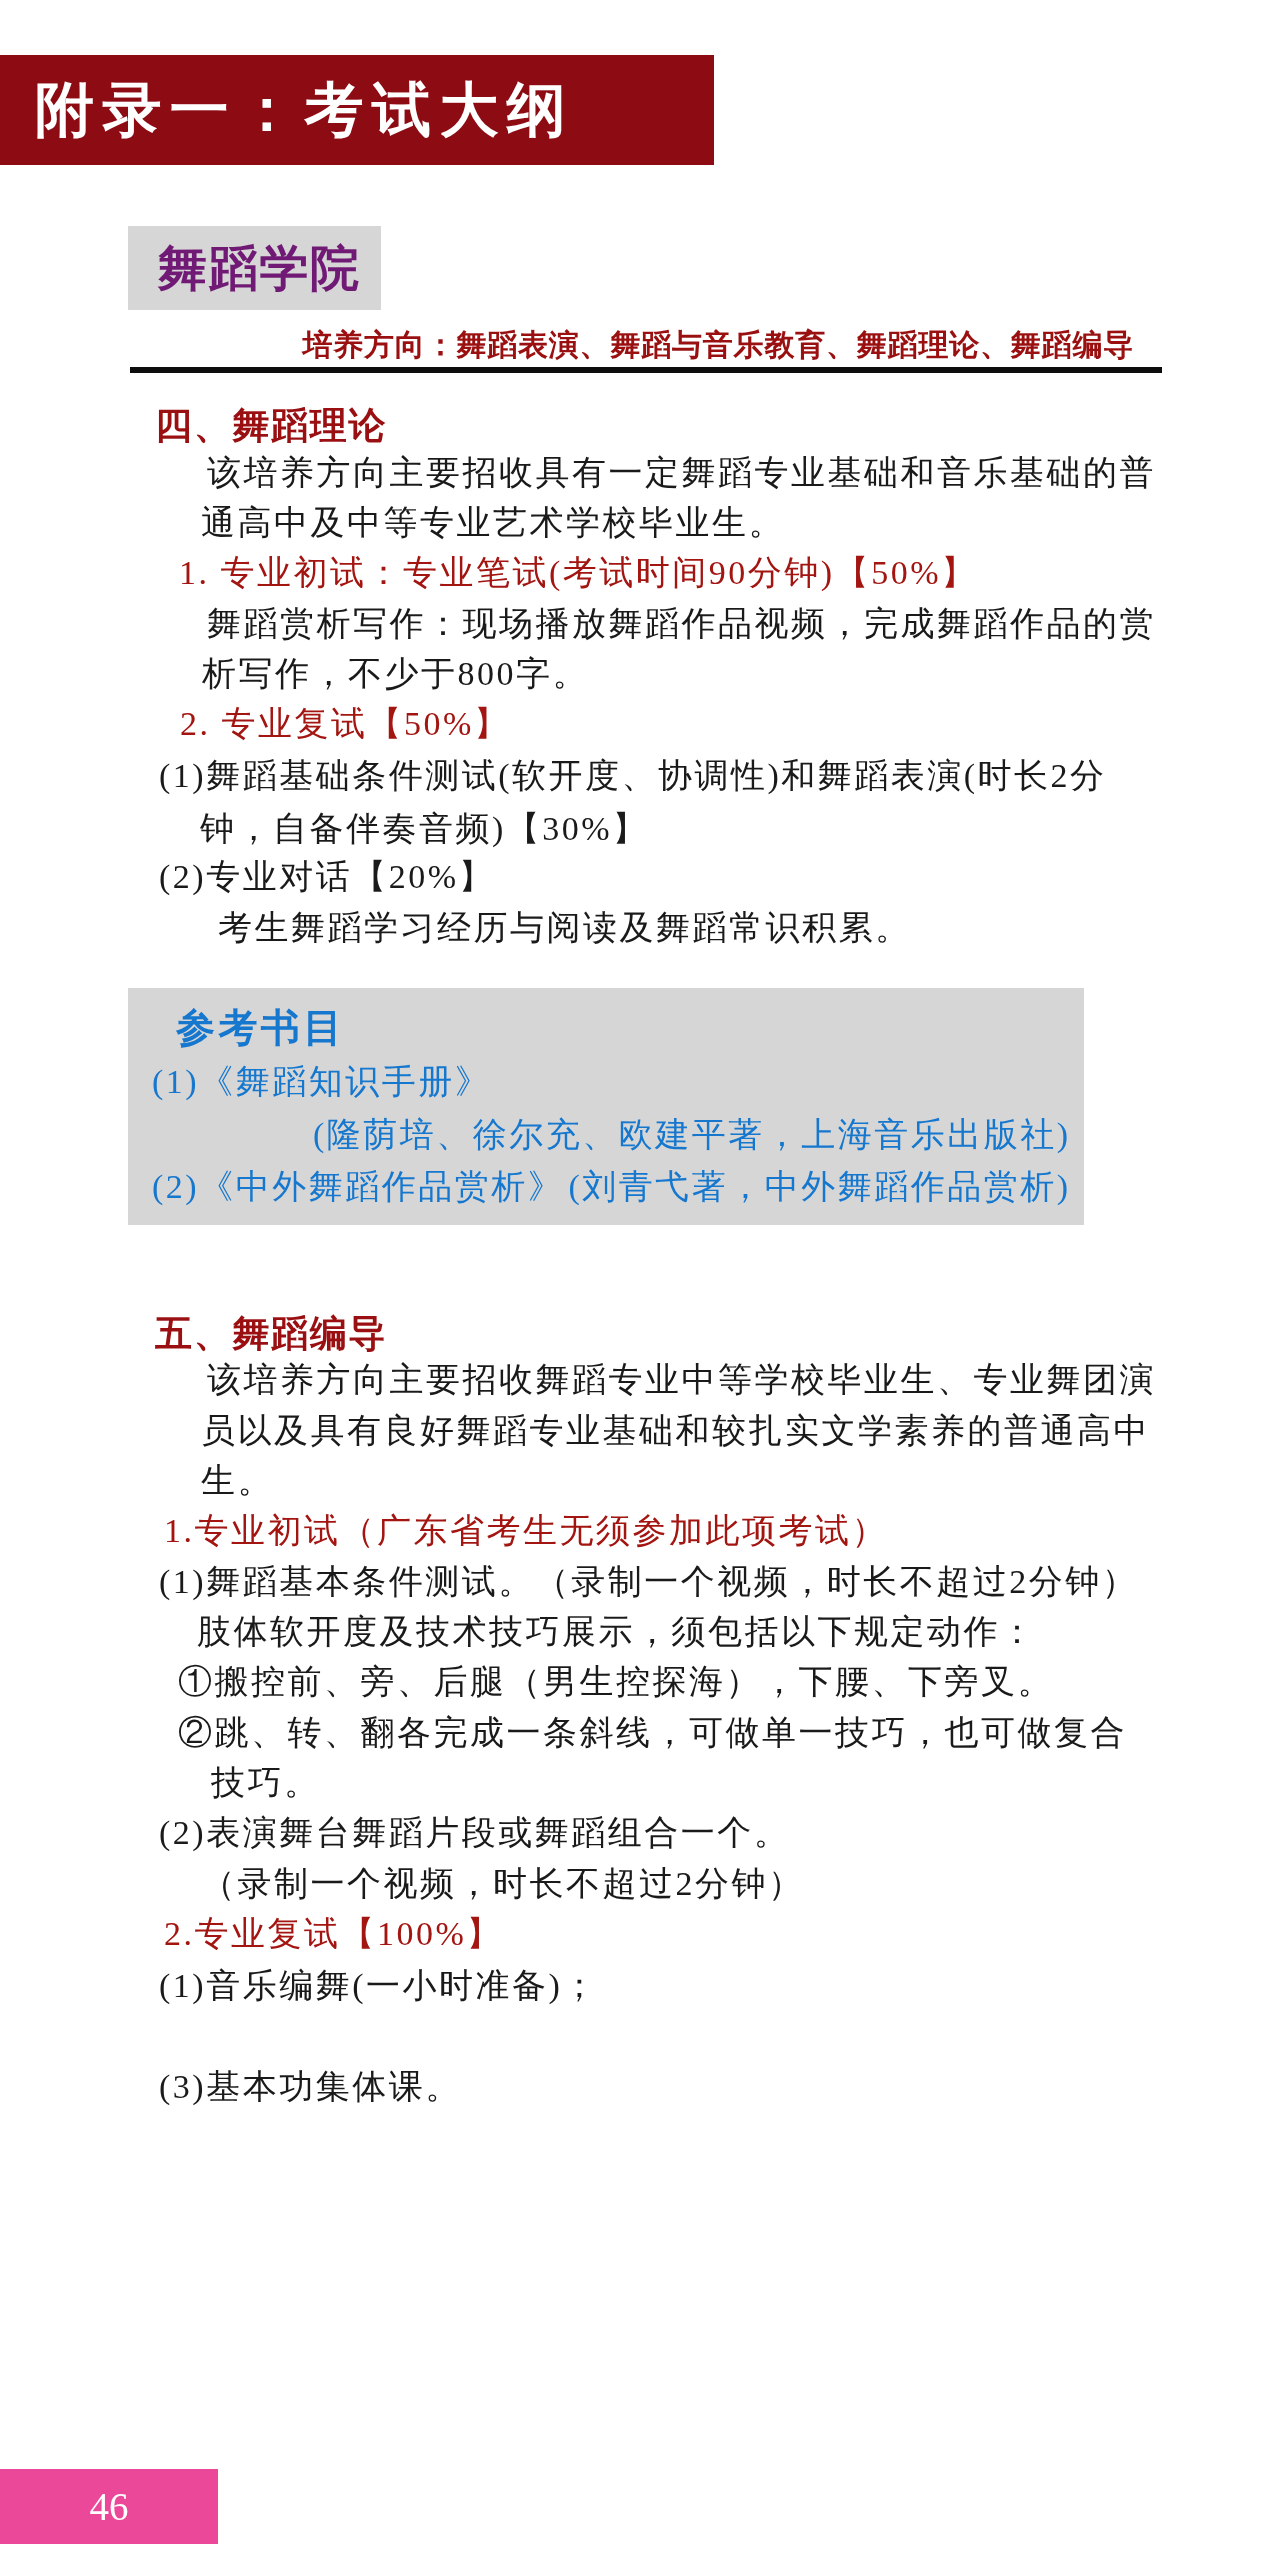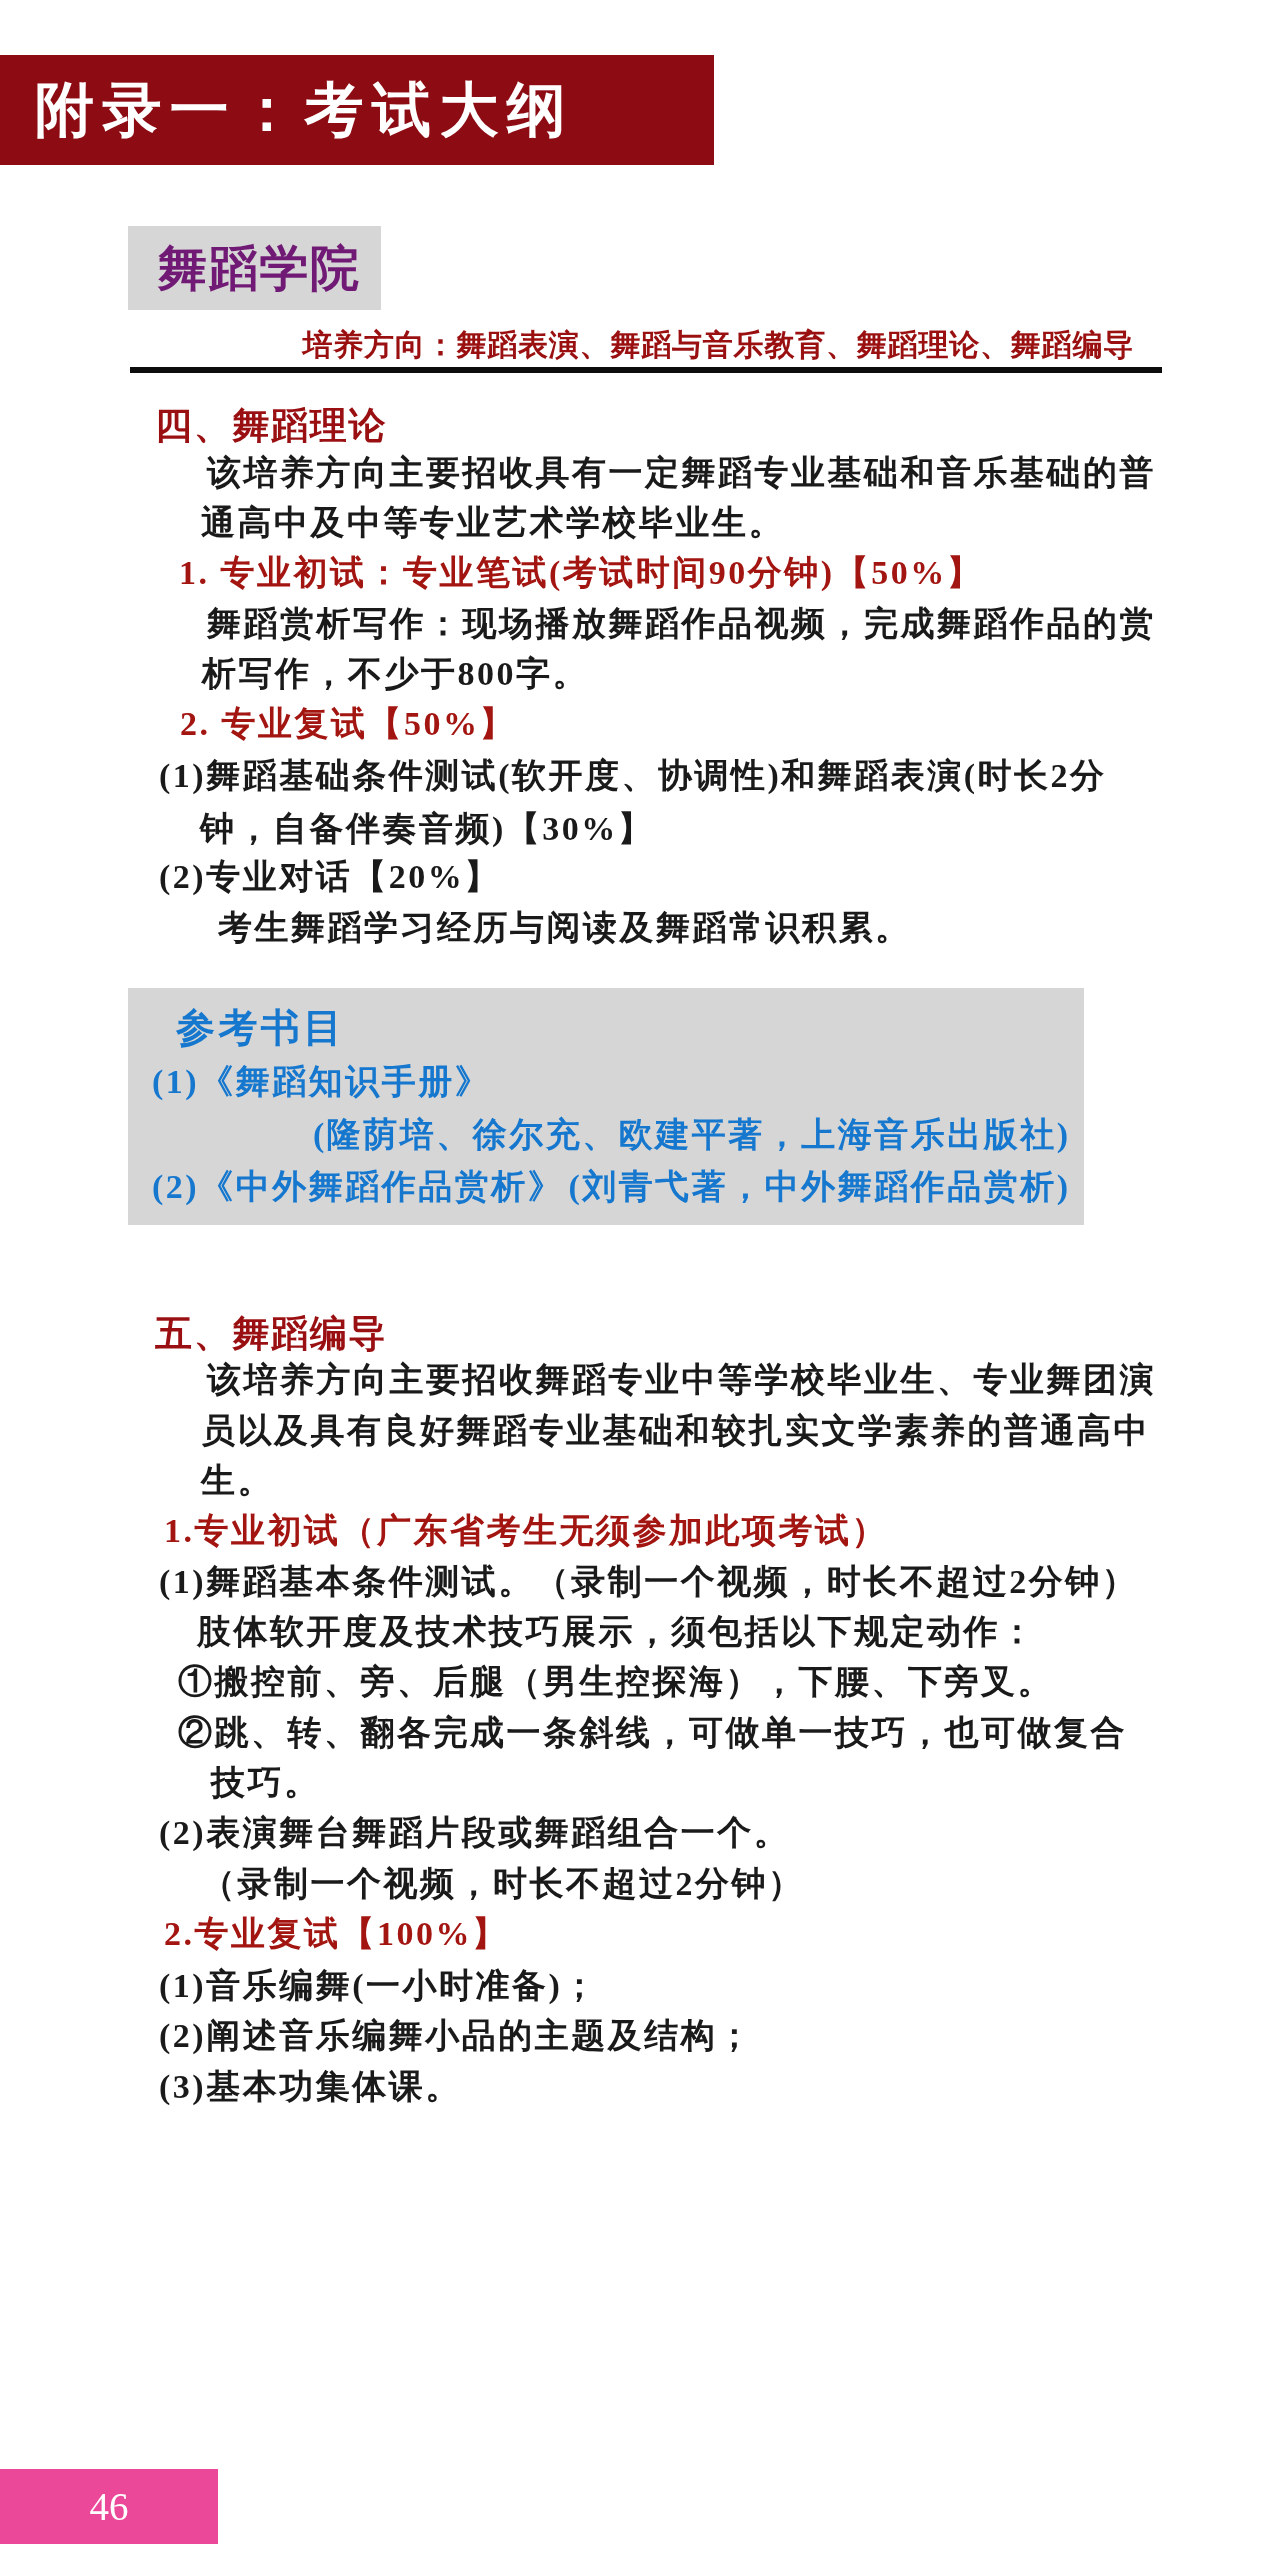--- a/index.html
+++ b/index.html
@@ -33,21 +33,21 @@
   .school-name{color:#701a75;font-size:49px;font-weight:bold;line-height:1;letter-spacing:1.7px;}
 
   .directions{
     top:327px;right:154px;
     color:#9a0f10;font-size:30px;font-weight:bold;letter-spacing:0.8px;line-height:1.2;
   }
   .divider{left:130px;top:367px;width:1032px;height:5.9px;background:#0d0d0d;}
 
   
   .h-sec{font-size:37px;font-weight:bold;color:#9a1012;letter-spacing:1.7px;line-height:1.1;}
-  .t{font-size:34px;color:#1a1a1a;letter-spacing:2.5px;line-height:1.1;font-weight:bold;}
+  .t{font-size:34px;color:#1a1a1a;letter-spacing:2.5px;line-height:1.1;}
   .red{color:#a31511;}
 
   
   .refbox{
     left:128px;top:988px;width:956px;height:237px;
     background:#d6d6d6;
   }
   .ref-title{font-size:39px;font-weight:bold;color:#1577ce;letter-spacing:3.4px;line-height:1.1;}
   .blue{color:#1577ce;}
 
@@ -103,21 +103,20 @@
   <div class="abs t red" style="top:1512px;left:164px;">1.专业初试（广东省考生无须参加此项考试）</div>
   <div class="abs t" style="top:1563px;left:159px;">(1)舞蹈基本条件测试。（录制一个视频，时长不超过2分钟）</div>
   <div class="abs t" style="top:1613px;left:197px;">肢体软开度及技术技巧展示，须包括以下规定动作：</div>
   <div class="abs t" style="top:1663px;left:178px;">①搬控前、旁、后腿（男生控探海），下腰、下旁叉。</div>
   <div class="abs t" style="top:1714px;left:178px;">②跳、转、翻各完成一条斜线，可做单一技巧，也可做复合</div>
   <div class="abs t" style="top:1764px;left:211px;">技巧。</div>
   <div class="abs t" style="top:1814px;left:159px;">(2)表演舞台舞蹈片段或舞蹈组合一个。</div>
   <div class="abs t" style="top:1865px;left:201px;">（录制一个视频，时长不超过2分钟）</div>
   <div class="abs t red" style="top:1915px;left:164px;">2.专业复试【100%】</div>
   <div class="abs t" style="top:1967px;left:159px;">(1)音乐编舞(一小时准备)；</div>
-  <div class="abs t" style="top:2017px;left:159px;">(2)阐述音乐编舞小品的主题及结构；</div>
   <div class="abs t" style="top:2068px;left:159px;">(3)基本功集体课。</div>
 
   <div class="abs pagenum">
     <span class="pagenum-text">46</span>
   </div>
 
 </div>
 
 
 </body></html>

